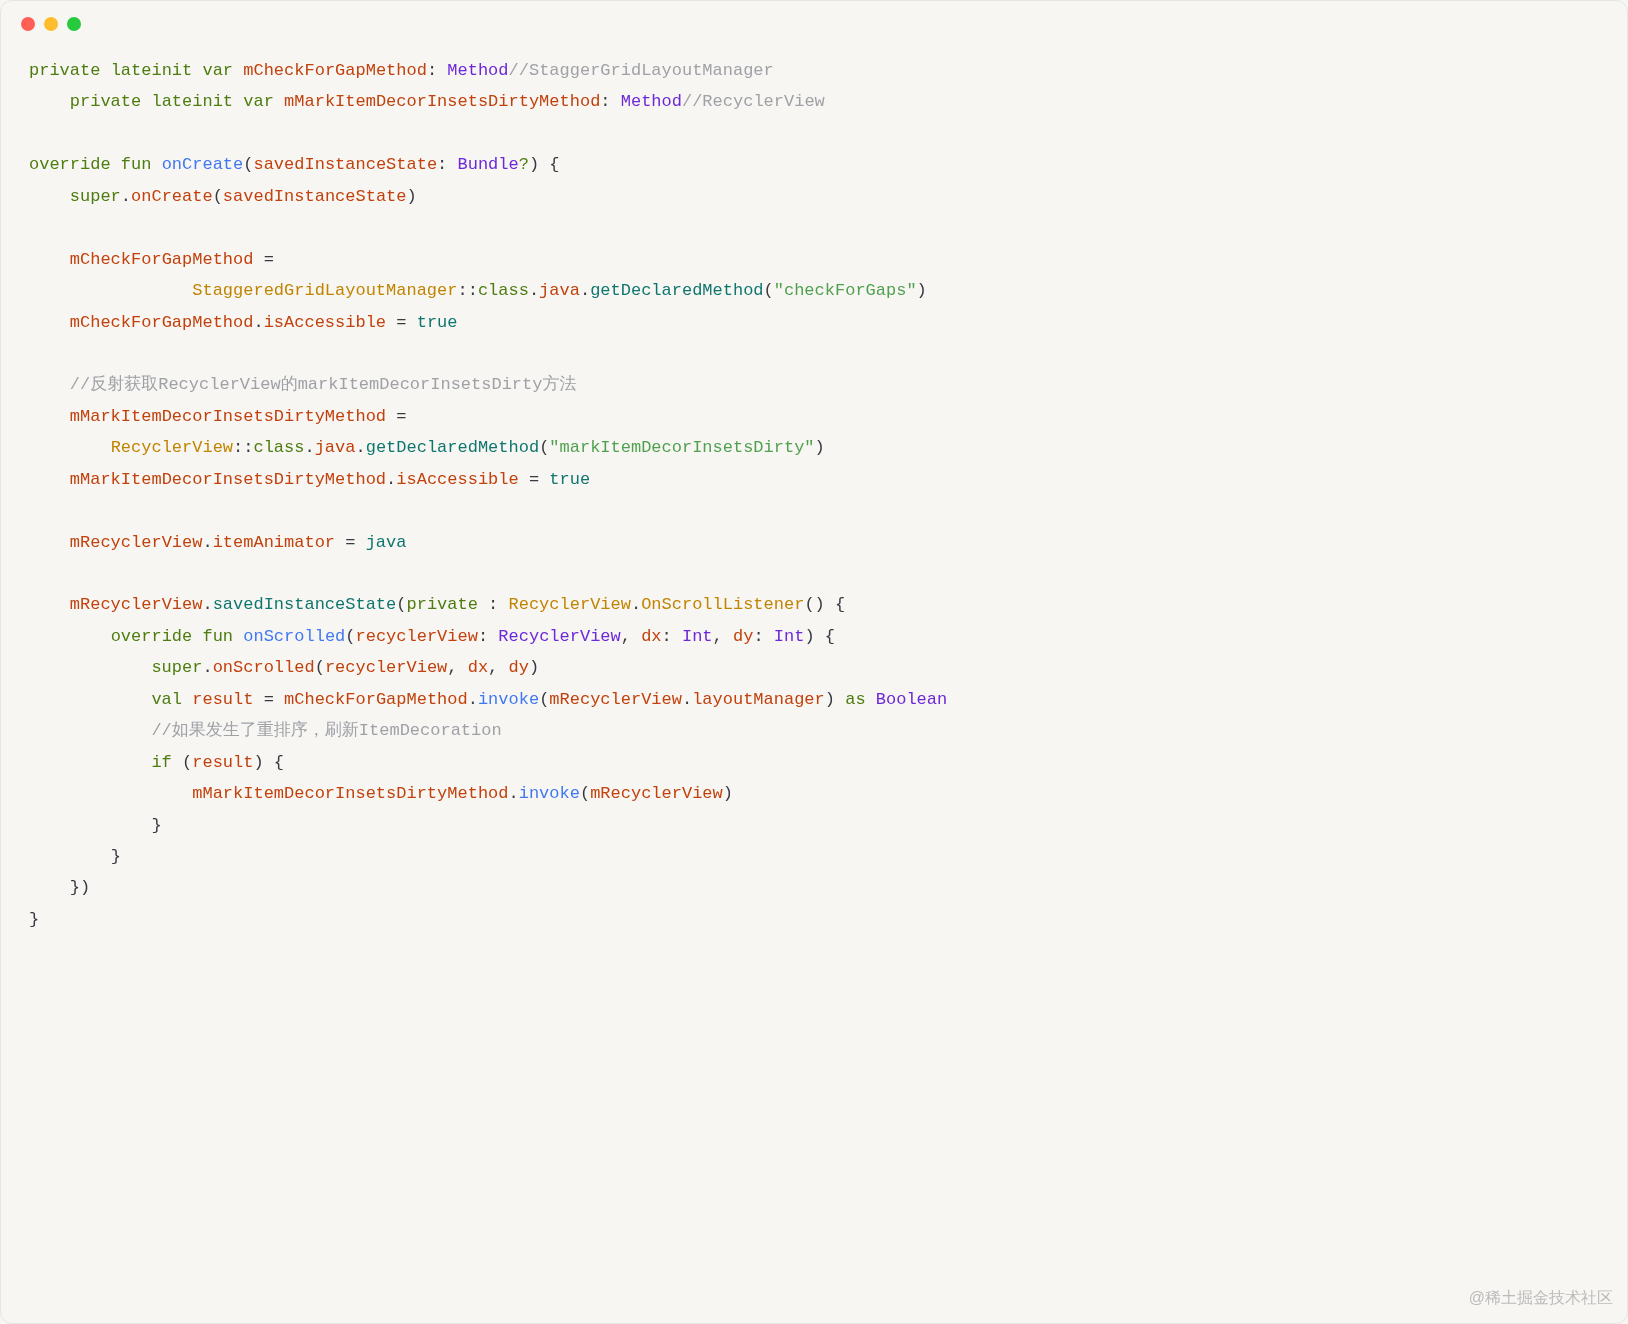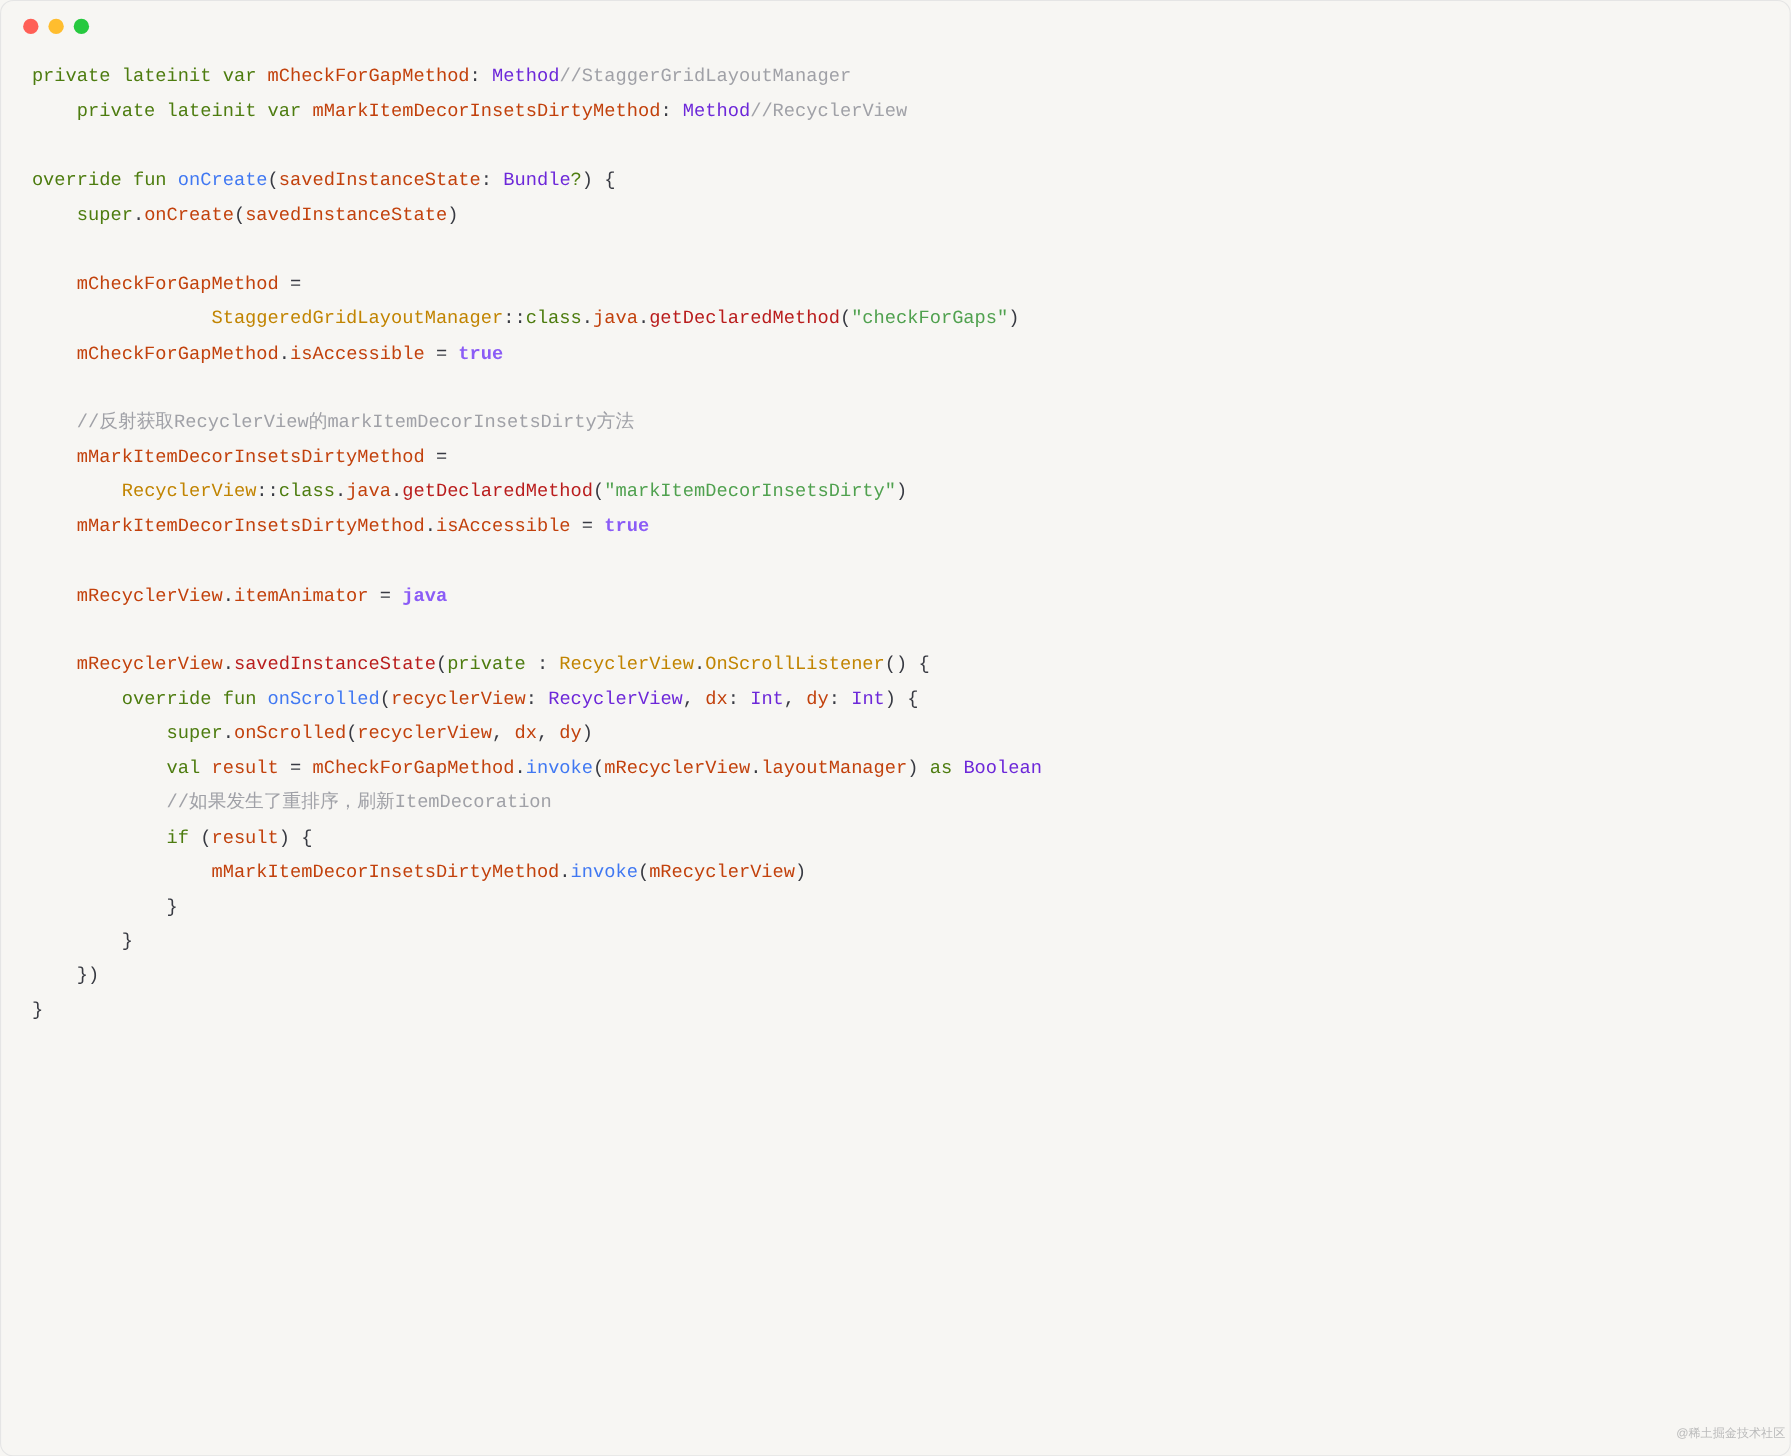--- a/index.html
+++ b/index.html
@@ -38,31 +38,31 @@
     padding: 16px 28px 28px 28px;
     white-space: pre;
     color: #333;
   }
   .kw { color: #4d7c0f; }        
   .type { color: #6d28d9; }      
   .fn { color: #4078f2; }        
   .cls { color: #c18401; }       
   .id { color: #c2410c; }        
   .mcall { color: #4078f2; }     
-  .call { color: #b91c1c; }      
+  .call { color: #0f766e; }      
   .str { color: #50a14f; }       
   .cmt { color: #a0a1a7; }
   .punc { color: #383a42; }
-  .literal { color: #8b5cf6; font-weight: bold; }
+  .literal { color: #0f766e; }
   .watermark {
     position: absolute;
     bottom: 10px;
-    right: 4px;
+    right: 14px;
     color: #bbb;
-    font-size: 11px;
+    font-size: 16px;
     font-family: sans-serif;
   }
 </style>
 </head>
 <body>
 
 <div class="window">
   <div class="titlebar">
     <div class="dot dot-red"></div>
     <div class="dot dot-yellow"></div>

